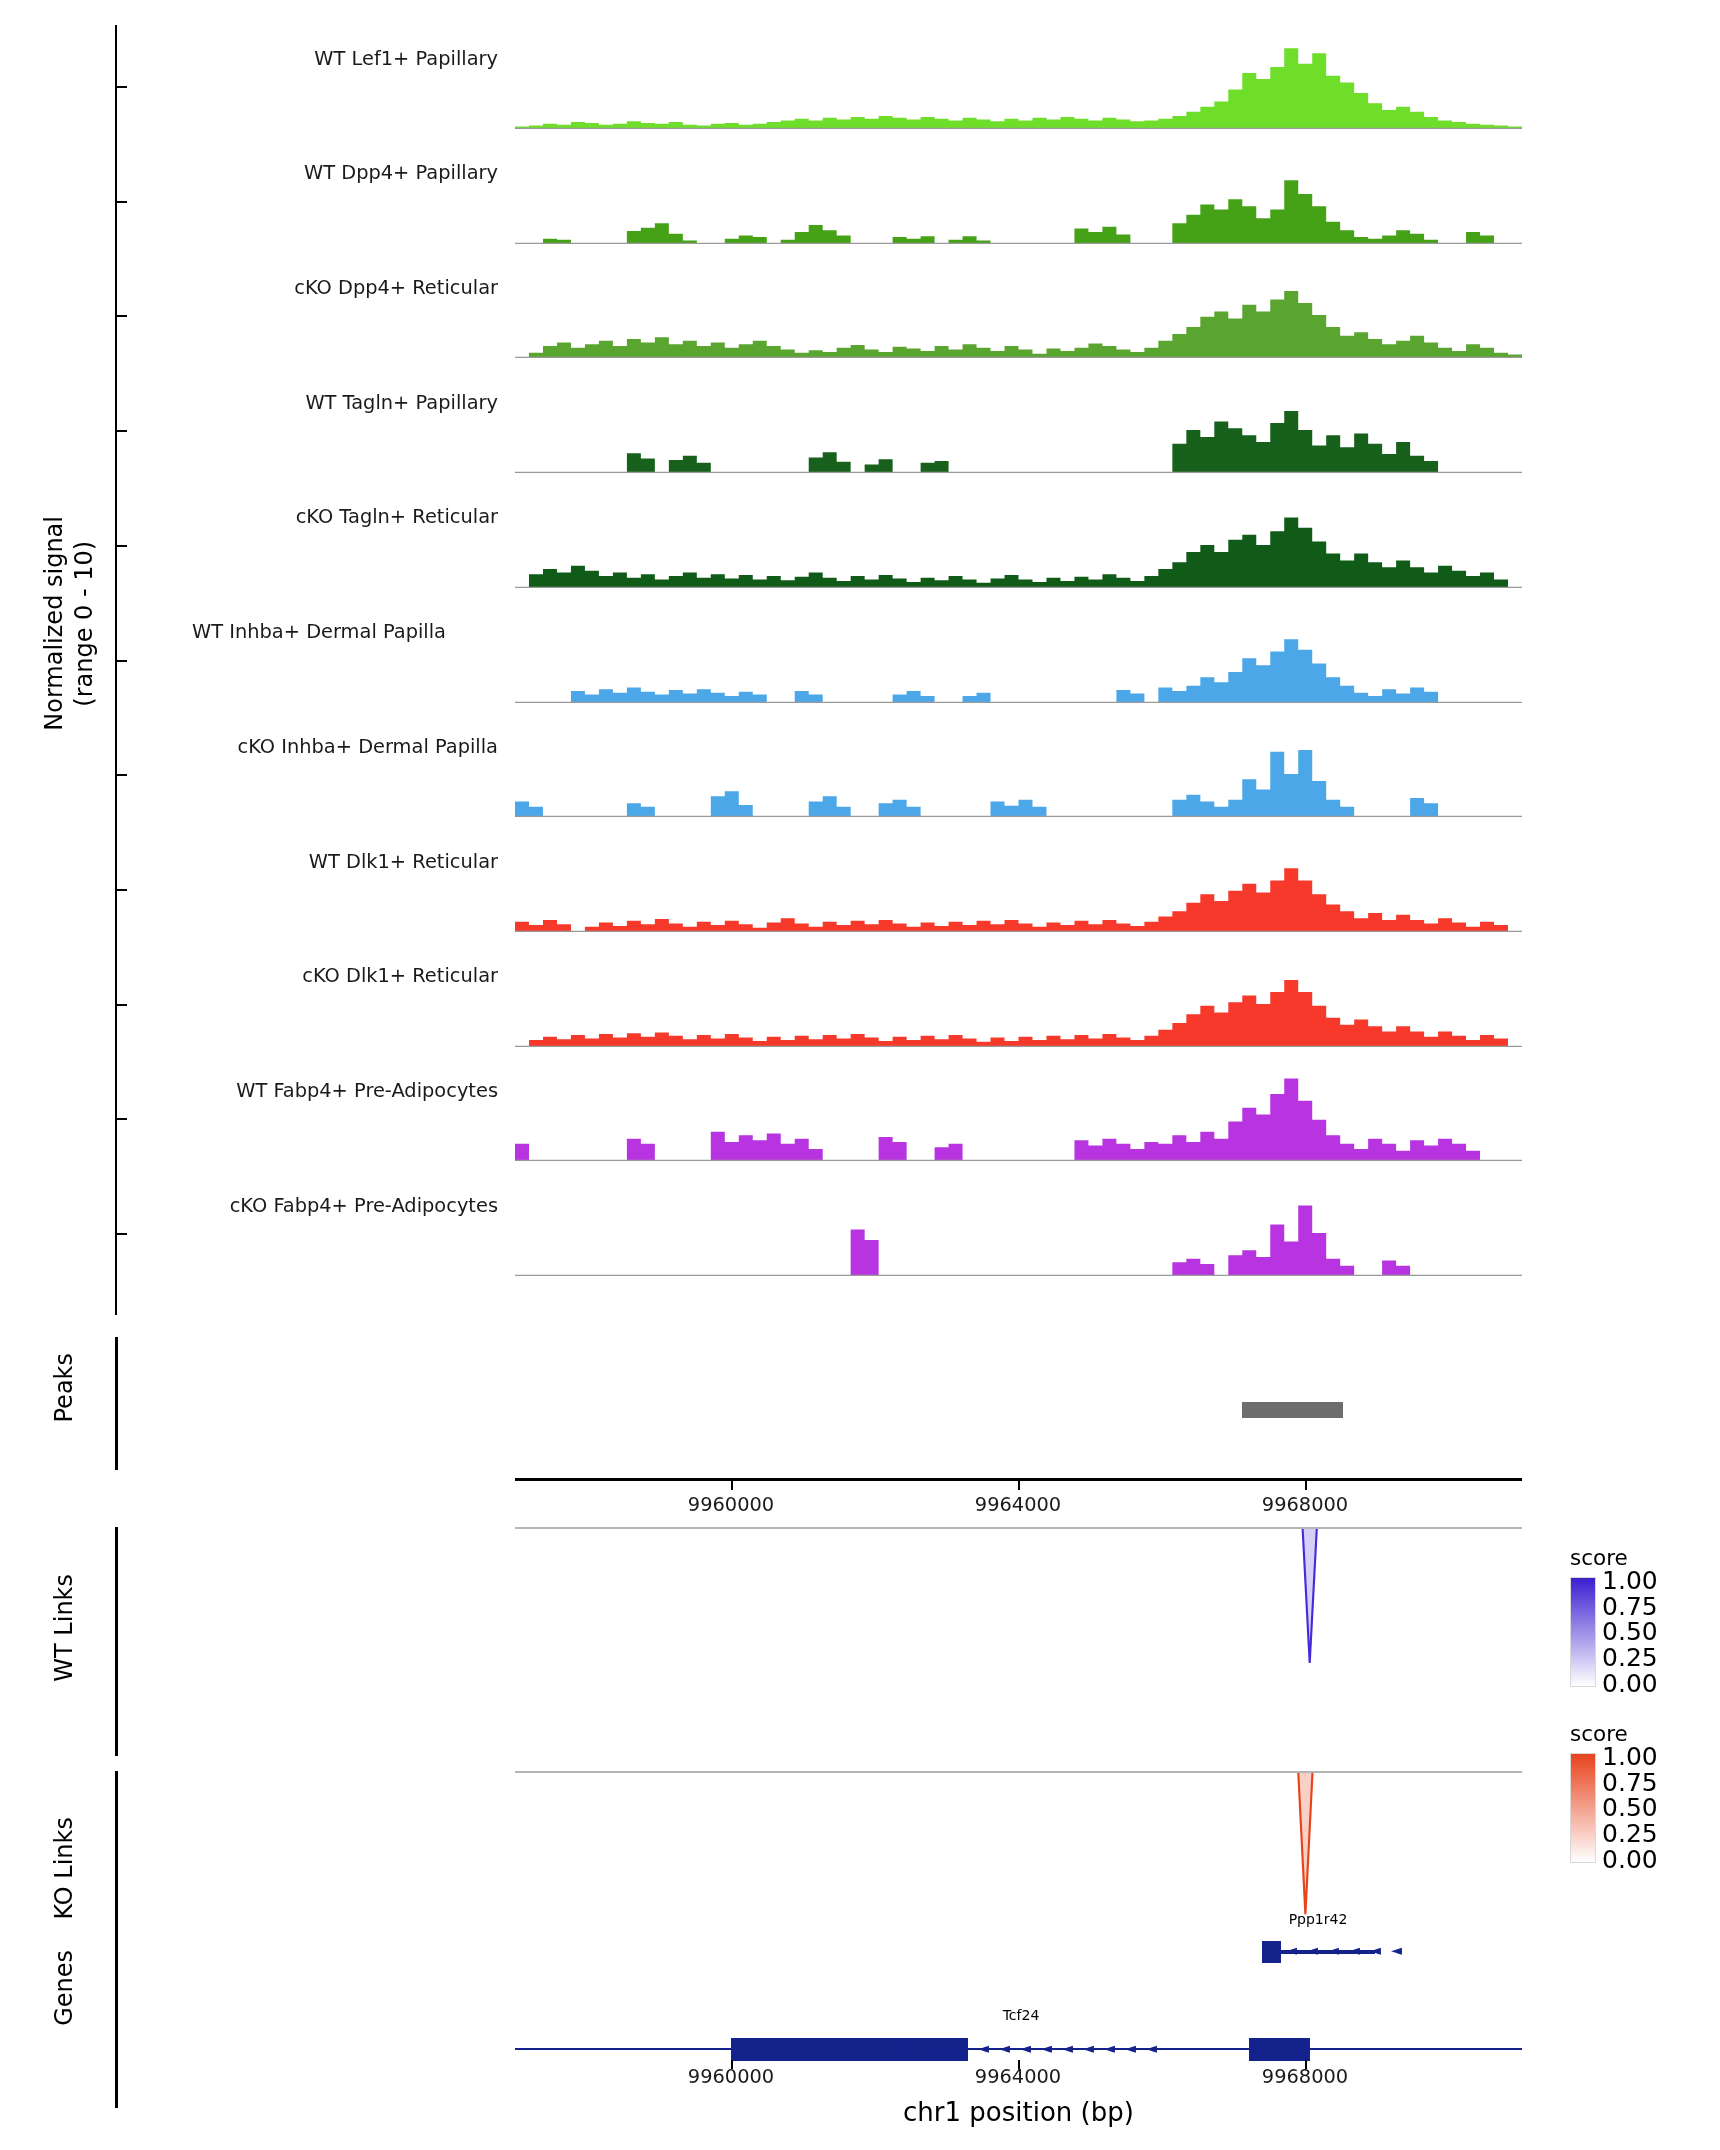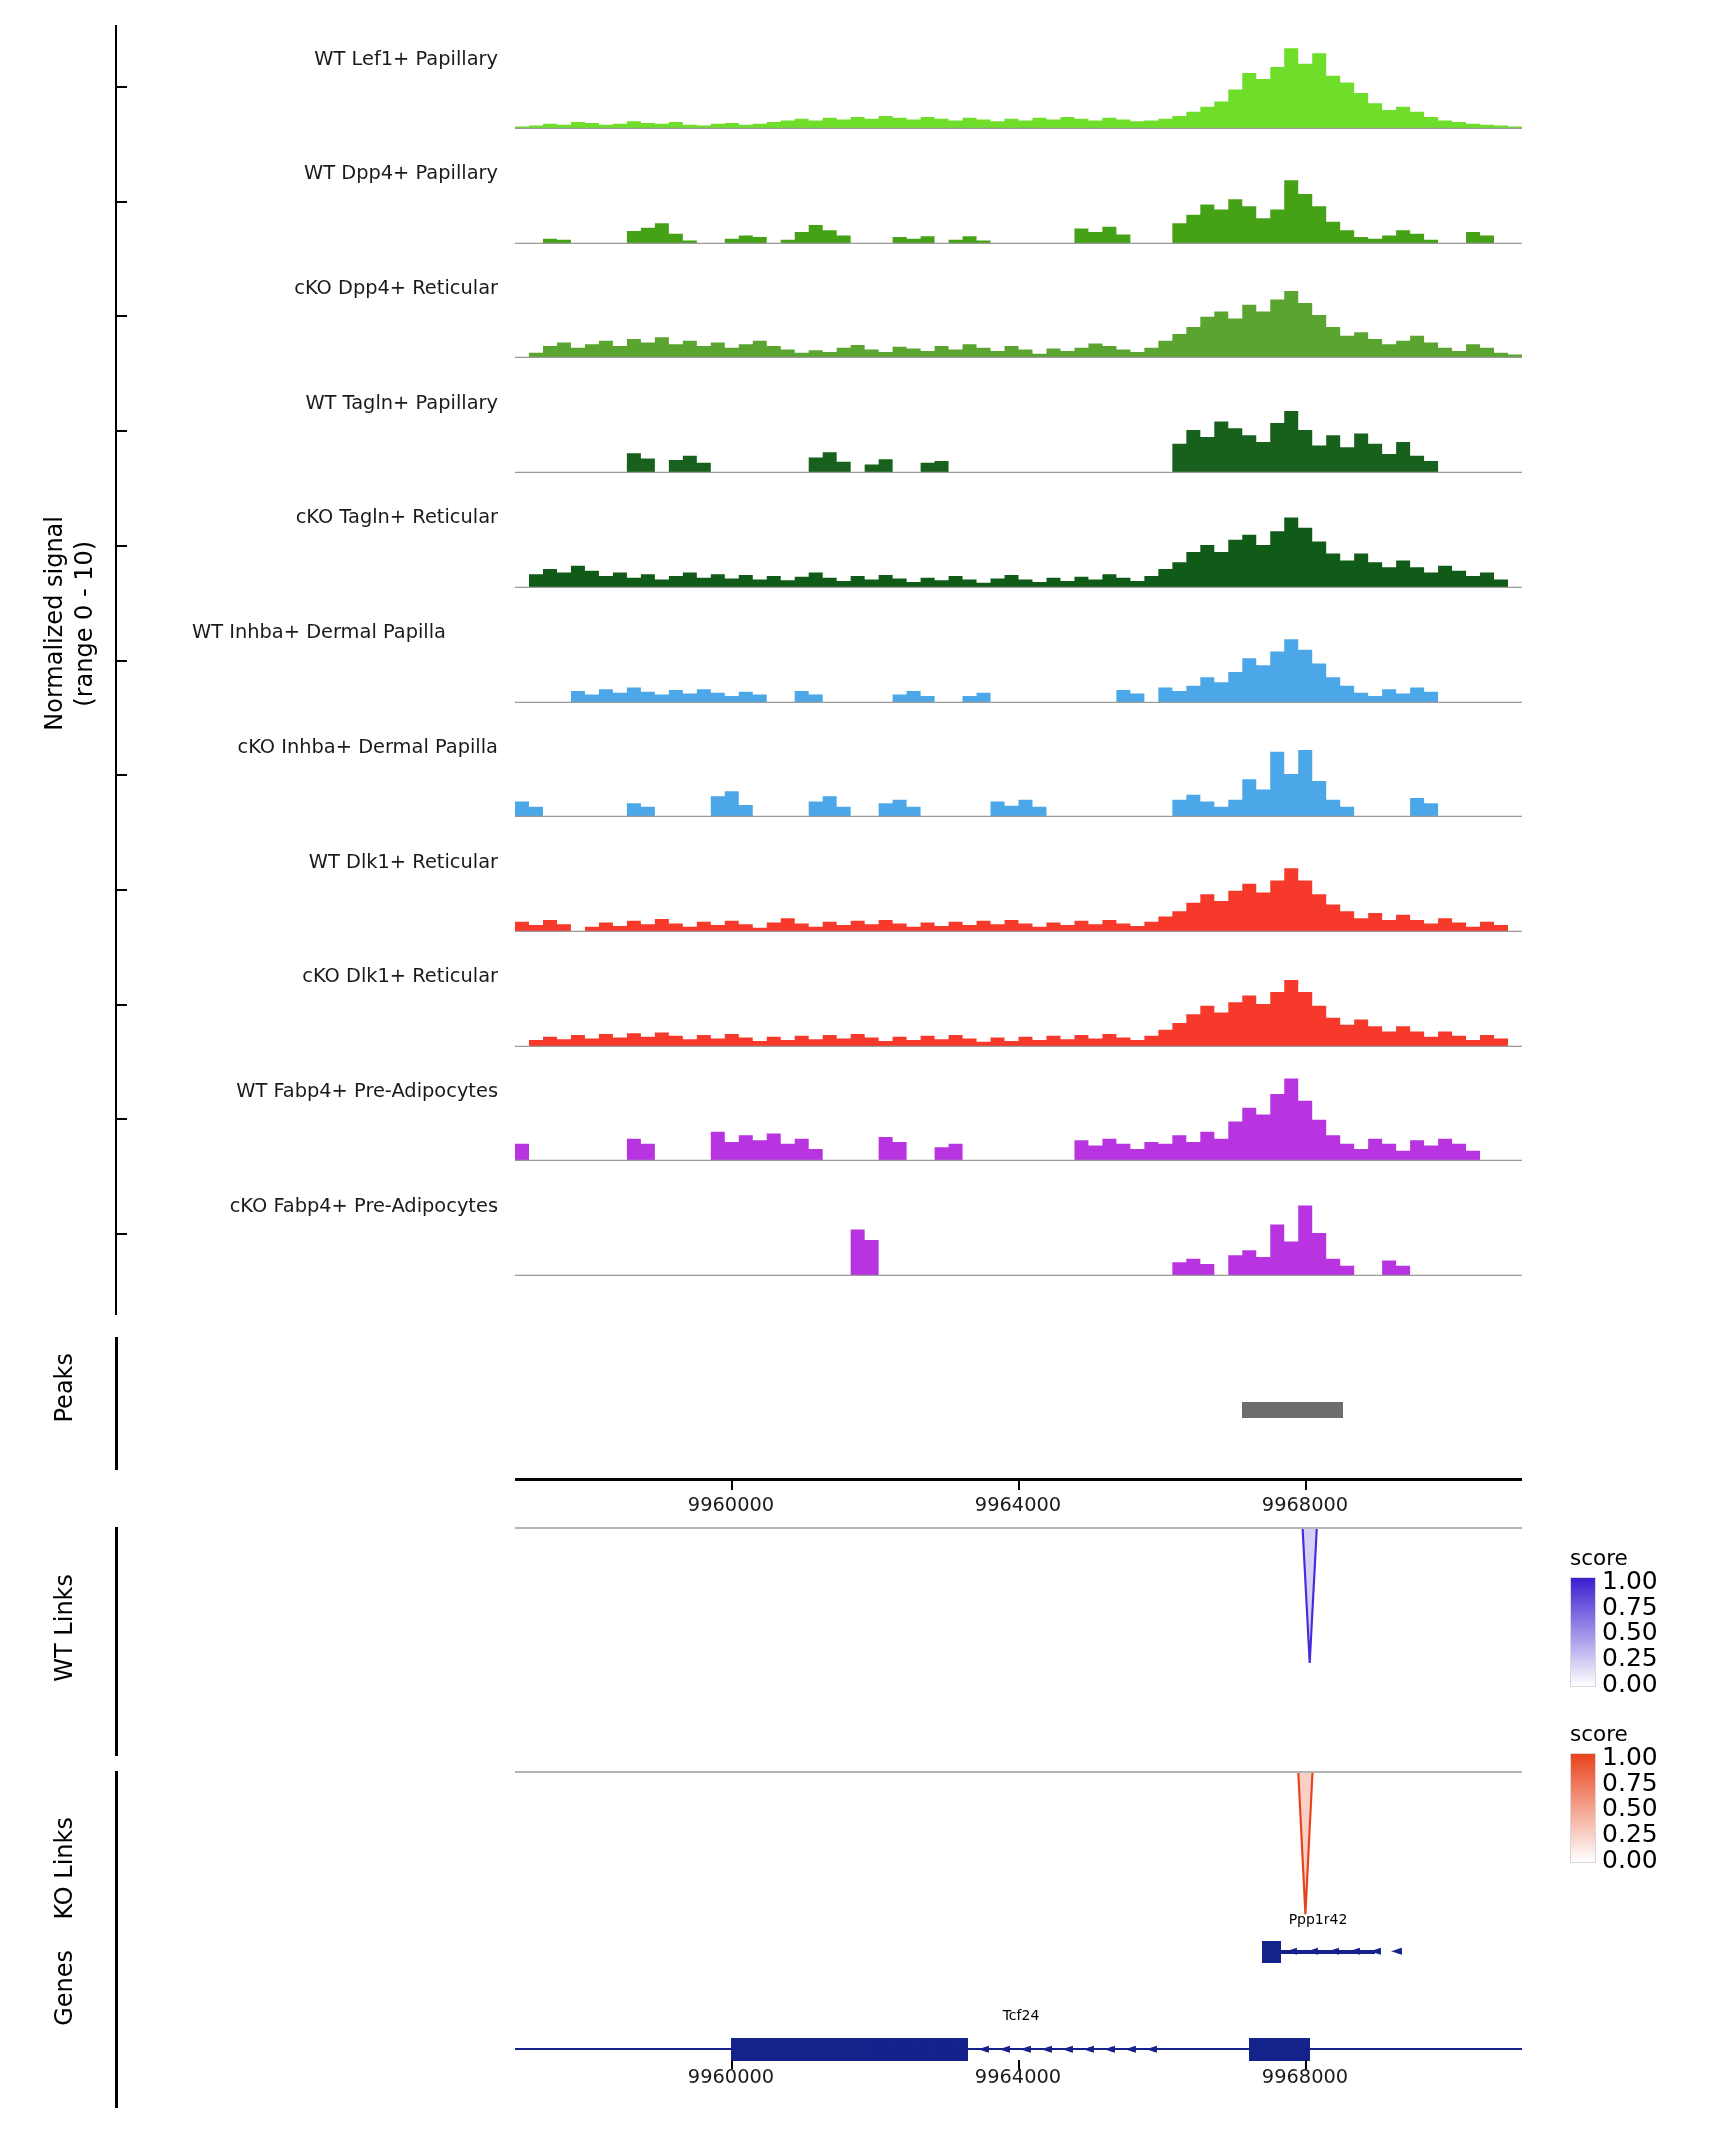--- a/index.html
+++ b/index.html
@@ -233,20 +233,21 @@
       <div class="gene-name" style="left: 1021px; top: 2007px;">Tcf24</div>
       <div class="gene-strand" style="left: 745px; top: 2040px; width: 550px; text-align: center;">◄◄◄◄◄◄◄◄◄◄◄◄◄◄</div>
       <div class="gene-tick" style="left: 731px; top: 2060px;"></div>
       <div class="gene-tick-label" style="left: 731px; top: 2065px;">9960000</div>
       <div class="gene-tick" style="left: 1018px; top: 2060px;"></div>
       <div class="gene-tick-label" style="left: 1018px; top: 2065px;">9964000</div>
       <div class="gene-tick" style="left: 1305px; top: 2060px;"></div>
       <div class="gene-tick-label" style="left: 1305px; top: 2065px;">9968000</div>
     </div>
 
+  <div id="xaxis-label">chr1 position (bp)</div>
 <div class="spine-tick" style="top: 86px;"></div>
     <div class="spine-tick" style="top: 201px;"></div>
     <div class="spine-tick" style="top: 315px;"></div>
     <div class="spine-tick" style="top: 430px;"></div>
     <div class="spine-tick" style="top: 545px;"></div>
     <div class="spine-tick" style="top: 660px;"></div>
     <div class="spine-tick" style="top: 774px;"></div>
     <div class="spine-tick" style="top: 889px;"></div>
     <div class="spine-tick" style="top: 1004px;"></div>
     <div class="spine-tick" style="top: 1118px;"></div>

